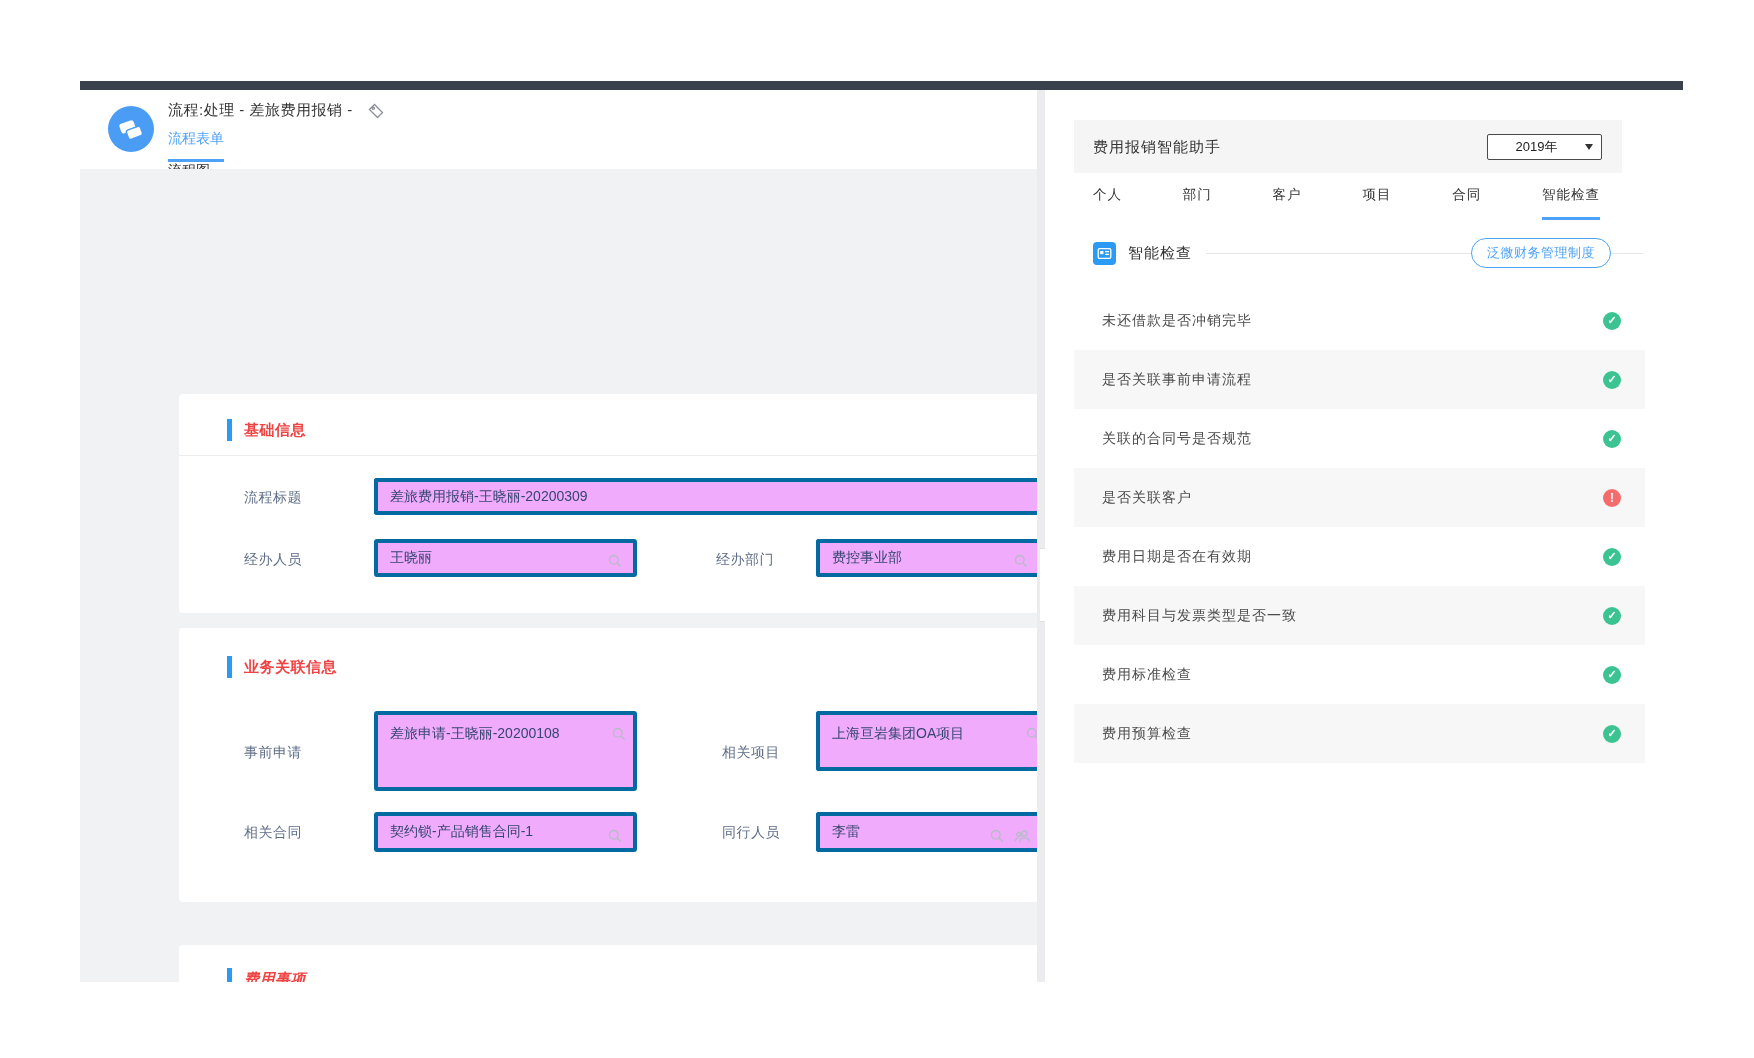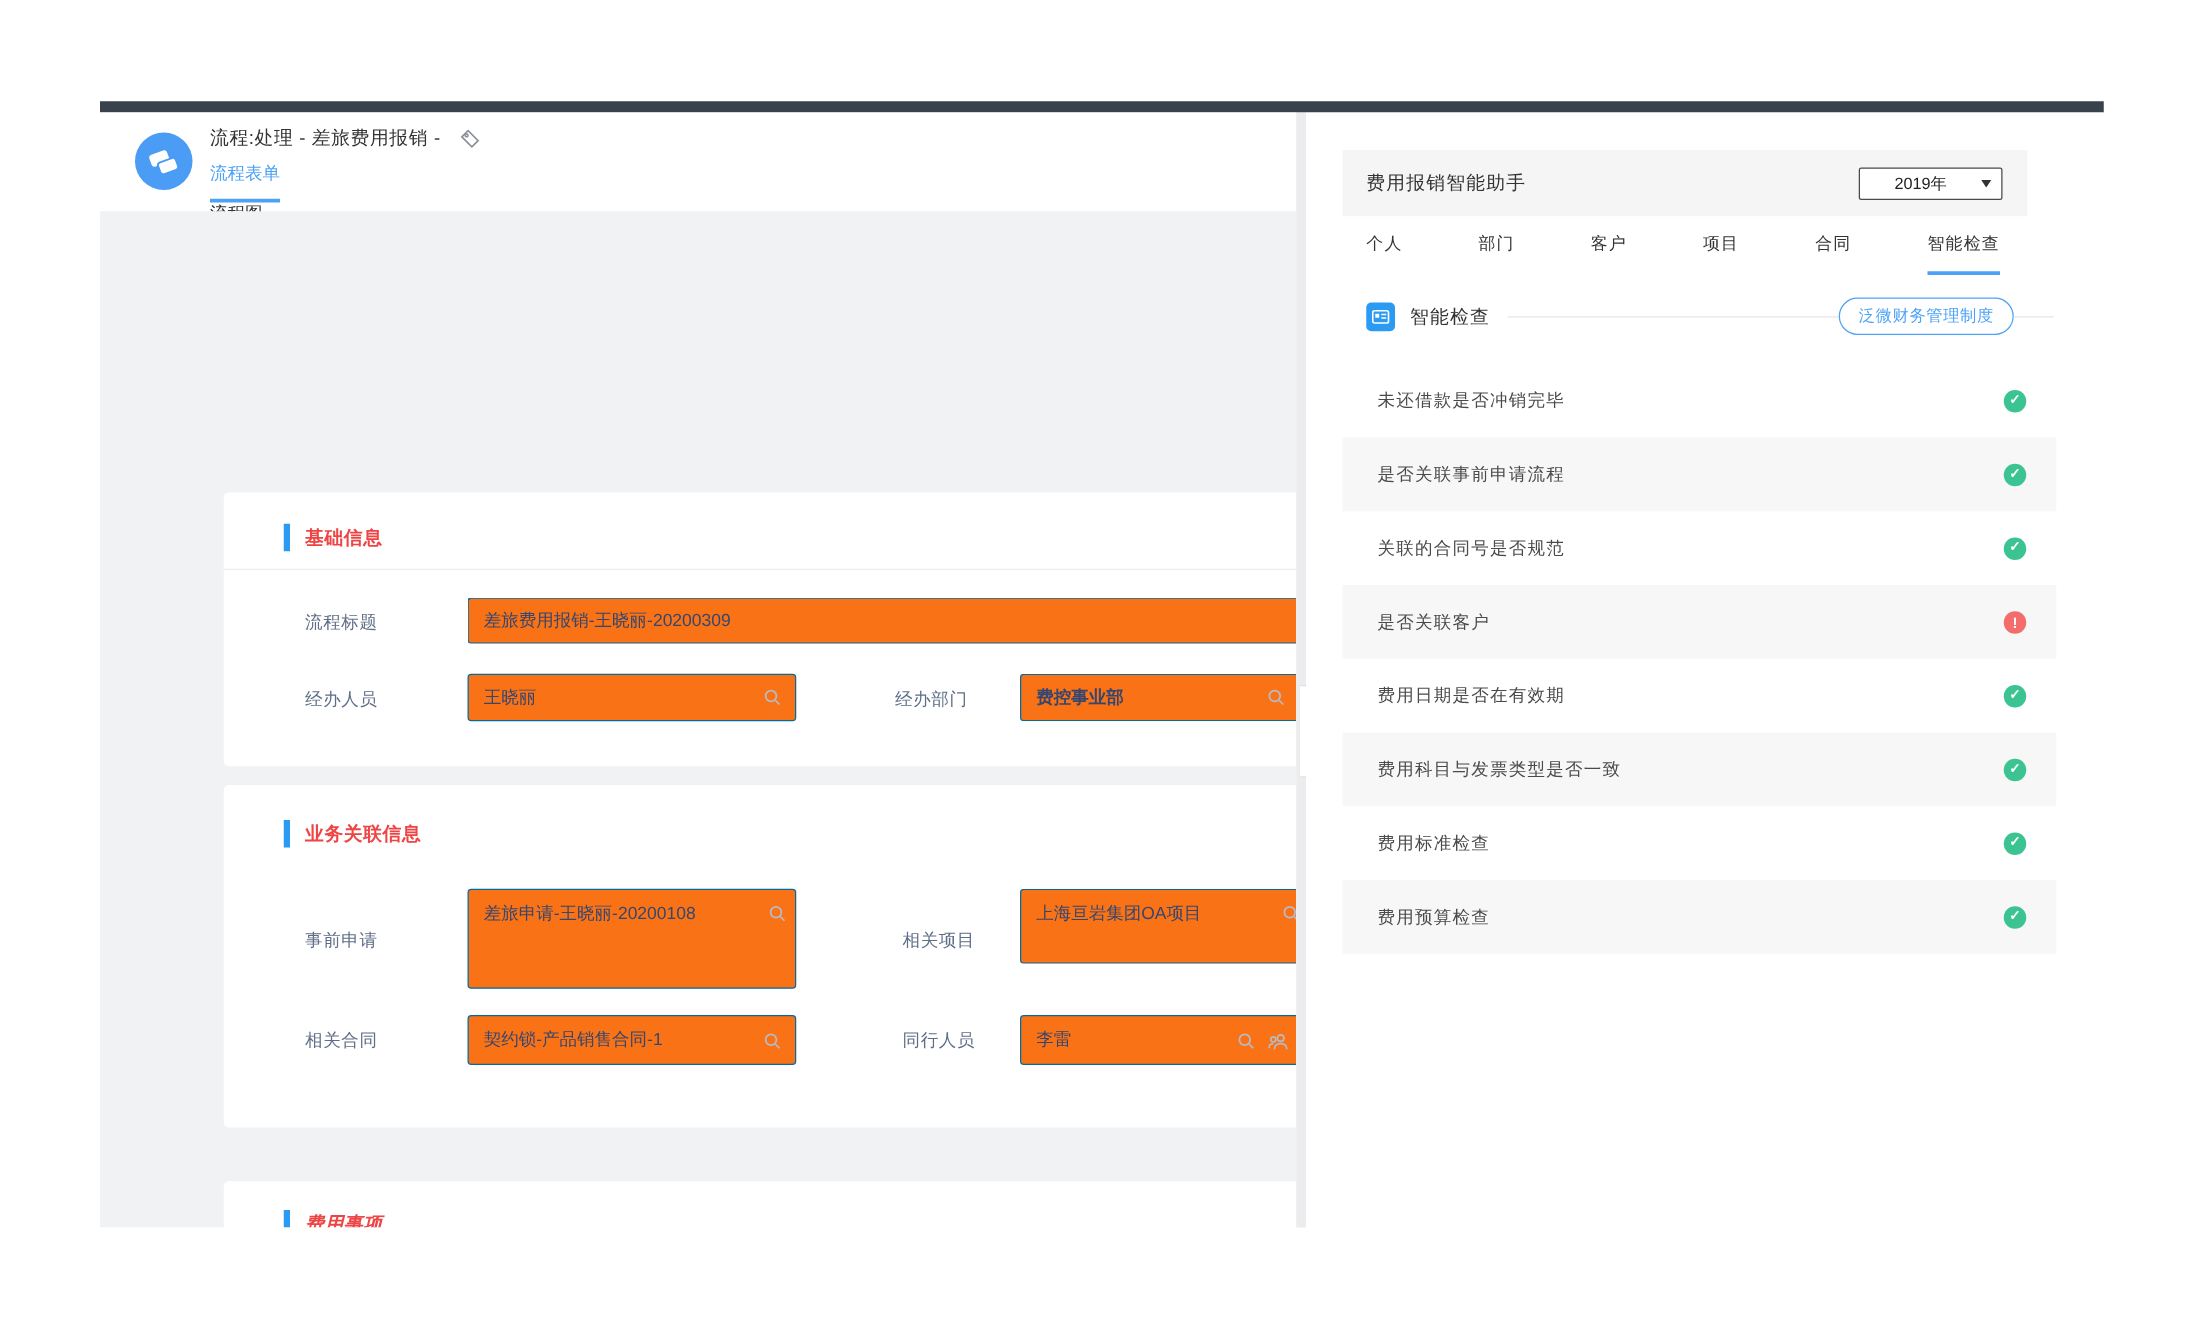--- a/index.html
+++ b/index.html
@@ -26,21 +26,21 @@
   .form-title-wrap { position:absolute; left:420px; width:520px; top:28px; text-align:center; }
   .form-title-cn { font-size:29px; font-weight:500; color:#44527d; letter-spacing:1px; }
   .form-title-en { margin-top:12px; font-size:15.5px; color:#44527d; }
 
   .sec-head { position:absolute; left:48px; display:flex; align-items:center; height:24px; }
   .sec-bar { width:5px; height:22px; background:#2b9af3; margin-right:12px; }
   .sec-title { font-size:15px; font-weight:600; color:#ef4444; letter-spacing:.5px; }
   .sec-divider { position:absolute; left:0; width:100%; height:1px; background:#ededed; }
 
   .fld-label { position:absolute; font-size:14px; color:#5f6e88; letter-spacing:.5px; }
-  .fld-box { position:absolute; background:#f97316; border:1px solid #0369a1; border-radius:3px; font-size:14px; color:#36466f; }
+  .fld-box { position:absolute; background:#f0abfc; border:4px solid #0369a1; border-radius:3px; font-size:14px; color:#36466f; }
   .fld-box .val { position:absolute; left:12px; top:50%; transform:translateY(-50%); white-space:nowrap; }
   .fld-box.area .val { top:10px; transform:none; }
   .fld-box.noborder-r { border-right:none; border-radius:3px 0 0 3px; }
   .icon-search { position:absolute; display:inline-flex; }
 
   .card-basic { top:225px; height:219px; }
   .card-basic .sec-head { top:24px; }
   .card-basic .sec-divider { top:61px; }
 
   .card-biz { top:459px; height:274px; }
@@ -136,21 +136,21 @@
           <span class="icon-search" style="right:10px; top:10px;">
             <svg width="16" height="16" viewBox="0 0 16 16" fill="none" stroke="#b6bcc6" stroke-width="1.4">
               <circle cx="6.8" cy="6.8" r="4.3"></circle>
                 <line x1="10.2" y1="10.2" x2="13.6" y2="13.6"></line>
             </svg>
           </span>
         </div>
 
         <span class="fld-label" style="left:537px; top:157px;">经办部门</span>
         <div class="fld-box noborder-r" style="left:637px; top:145px; width:221px; height:38px;">
-          <span class="val" style="font-weight:bold;">费控事业部</span>
+          <span class="val" style="font-weight:normal;">费控事业部</span>
           <span class="icon-search" style="right:8px; top:10px;">
             <svg width="16" height="16" viewBox="0 0 16 16" fill="none" stroke="#b6bcc6" stroke-width="1.4">
               <circle cx="6.8" cy="6.8" r="4.3"></circle>
                 <line x1="10.2" y1="10.2" x2="13.6" y2="13.6"></line>
             </svg>
           </span>
         </div>
       </div>
 
       <div class="card card-biz">

